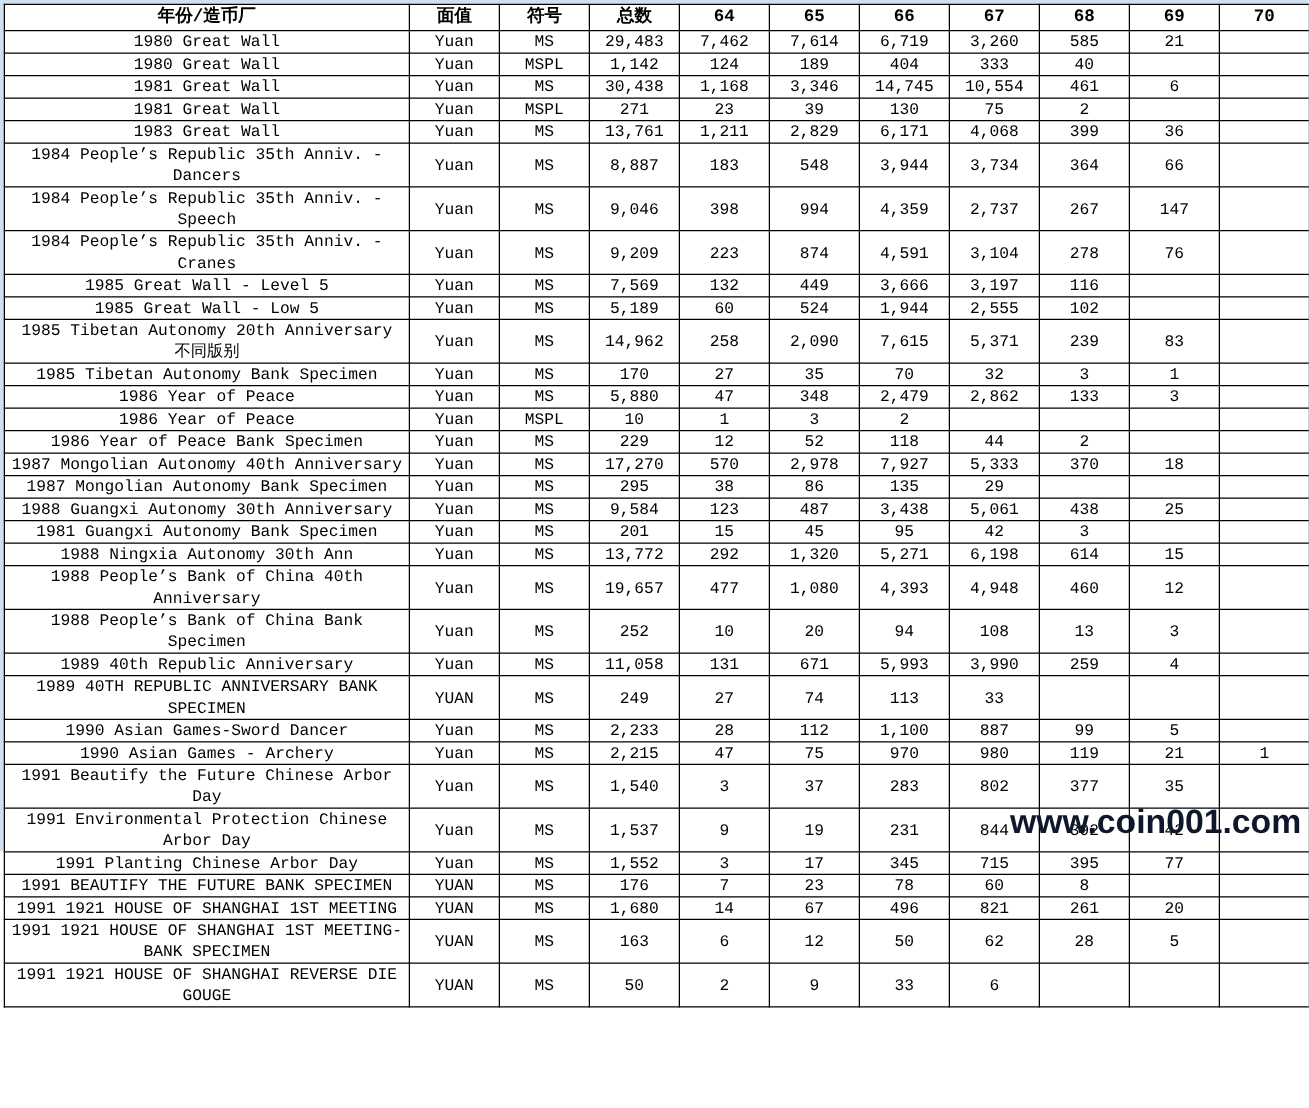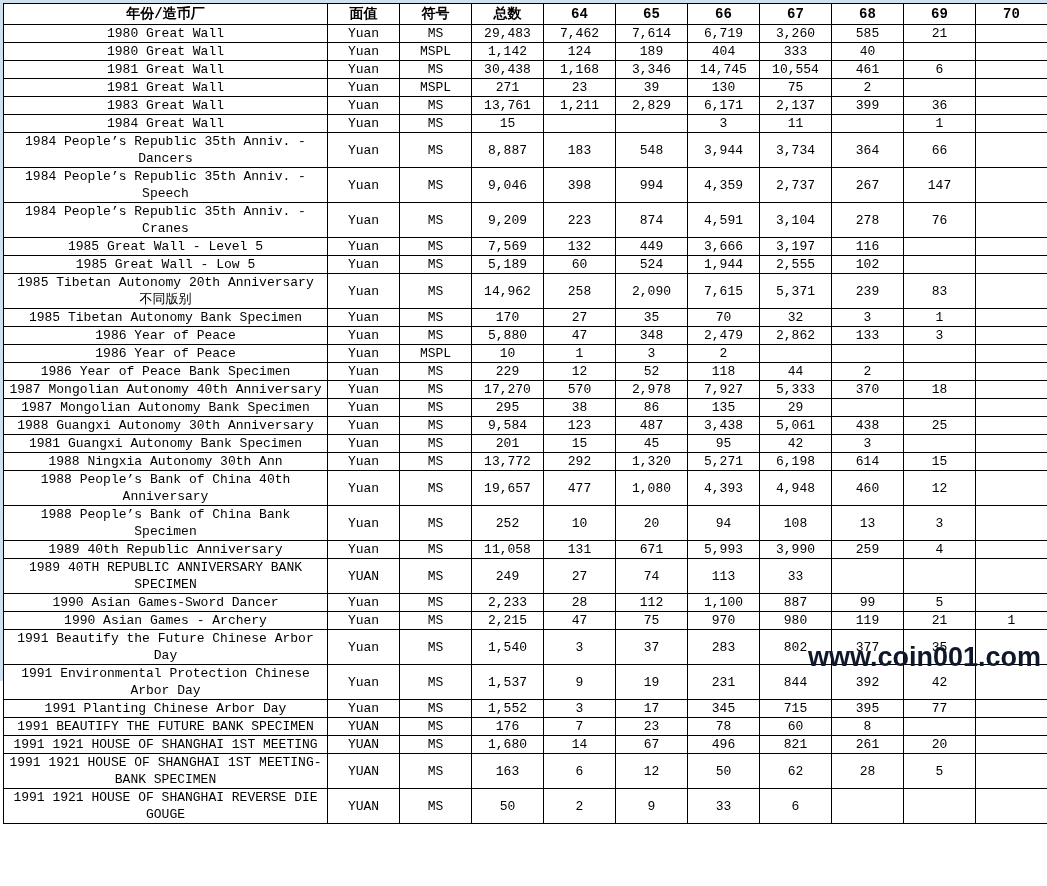--- a/index.html
+++ b/index.html
@@ -136,36 +136,23 @@
           <td></td>
         </tr>
         <tr>
           <td class="name">1983 Great Wall</td>
           <td>Yuan</td>
           <td>MS</td>
           <td>13,761</td>
           <td>1,211</td>
           <td>2,829</td>
           <td>6,171</td>
-          <td>2,137</td>
+          <td>4,068</td>
           <td>399</td>
           <td>36</td>
-          <td></td>
-        </tr>
-        <tr>
-          <td class="name">1984 Great Wall</td>
-          <td>Yuan</td>
-          <td>MS</td>
-          <td>15</td>
-          <td></td>
-          <td></td>
-          <td>3</td>
-          <td>11</td>
-          <td></td>
-          <td>1</td>
           <td></td>
         </tr>
         <tr>
           <td class="name">1984 People’s Republic 35th Anniv. - Dancers</td>
           <td>Yuan</td>
           <td>MS</td>
           <td>8,887</td>
           <td>183</td>
           <td>548</td>
           <td>3,944</td>

